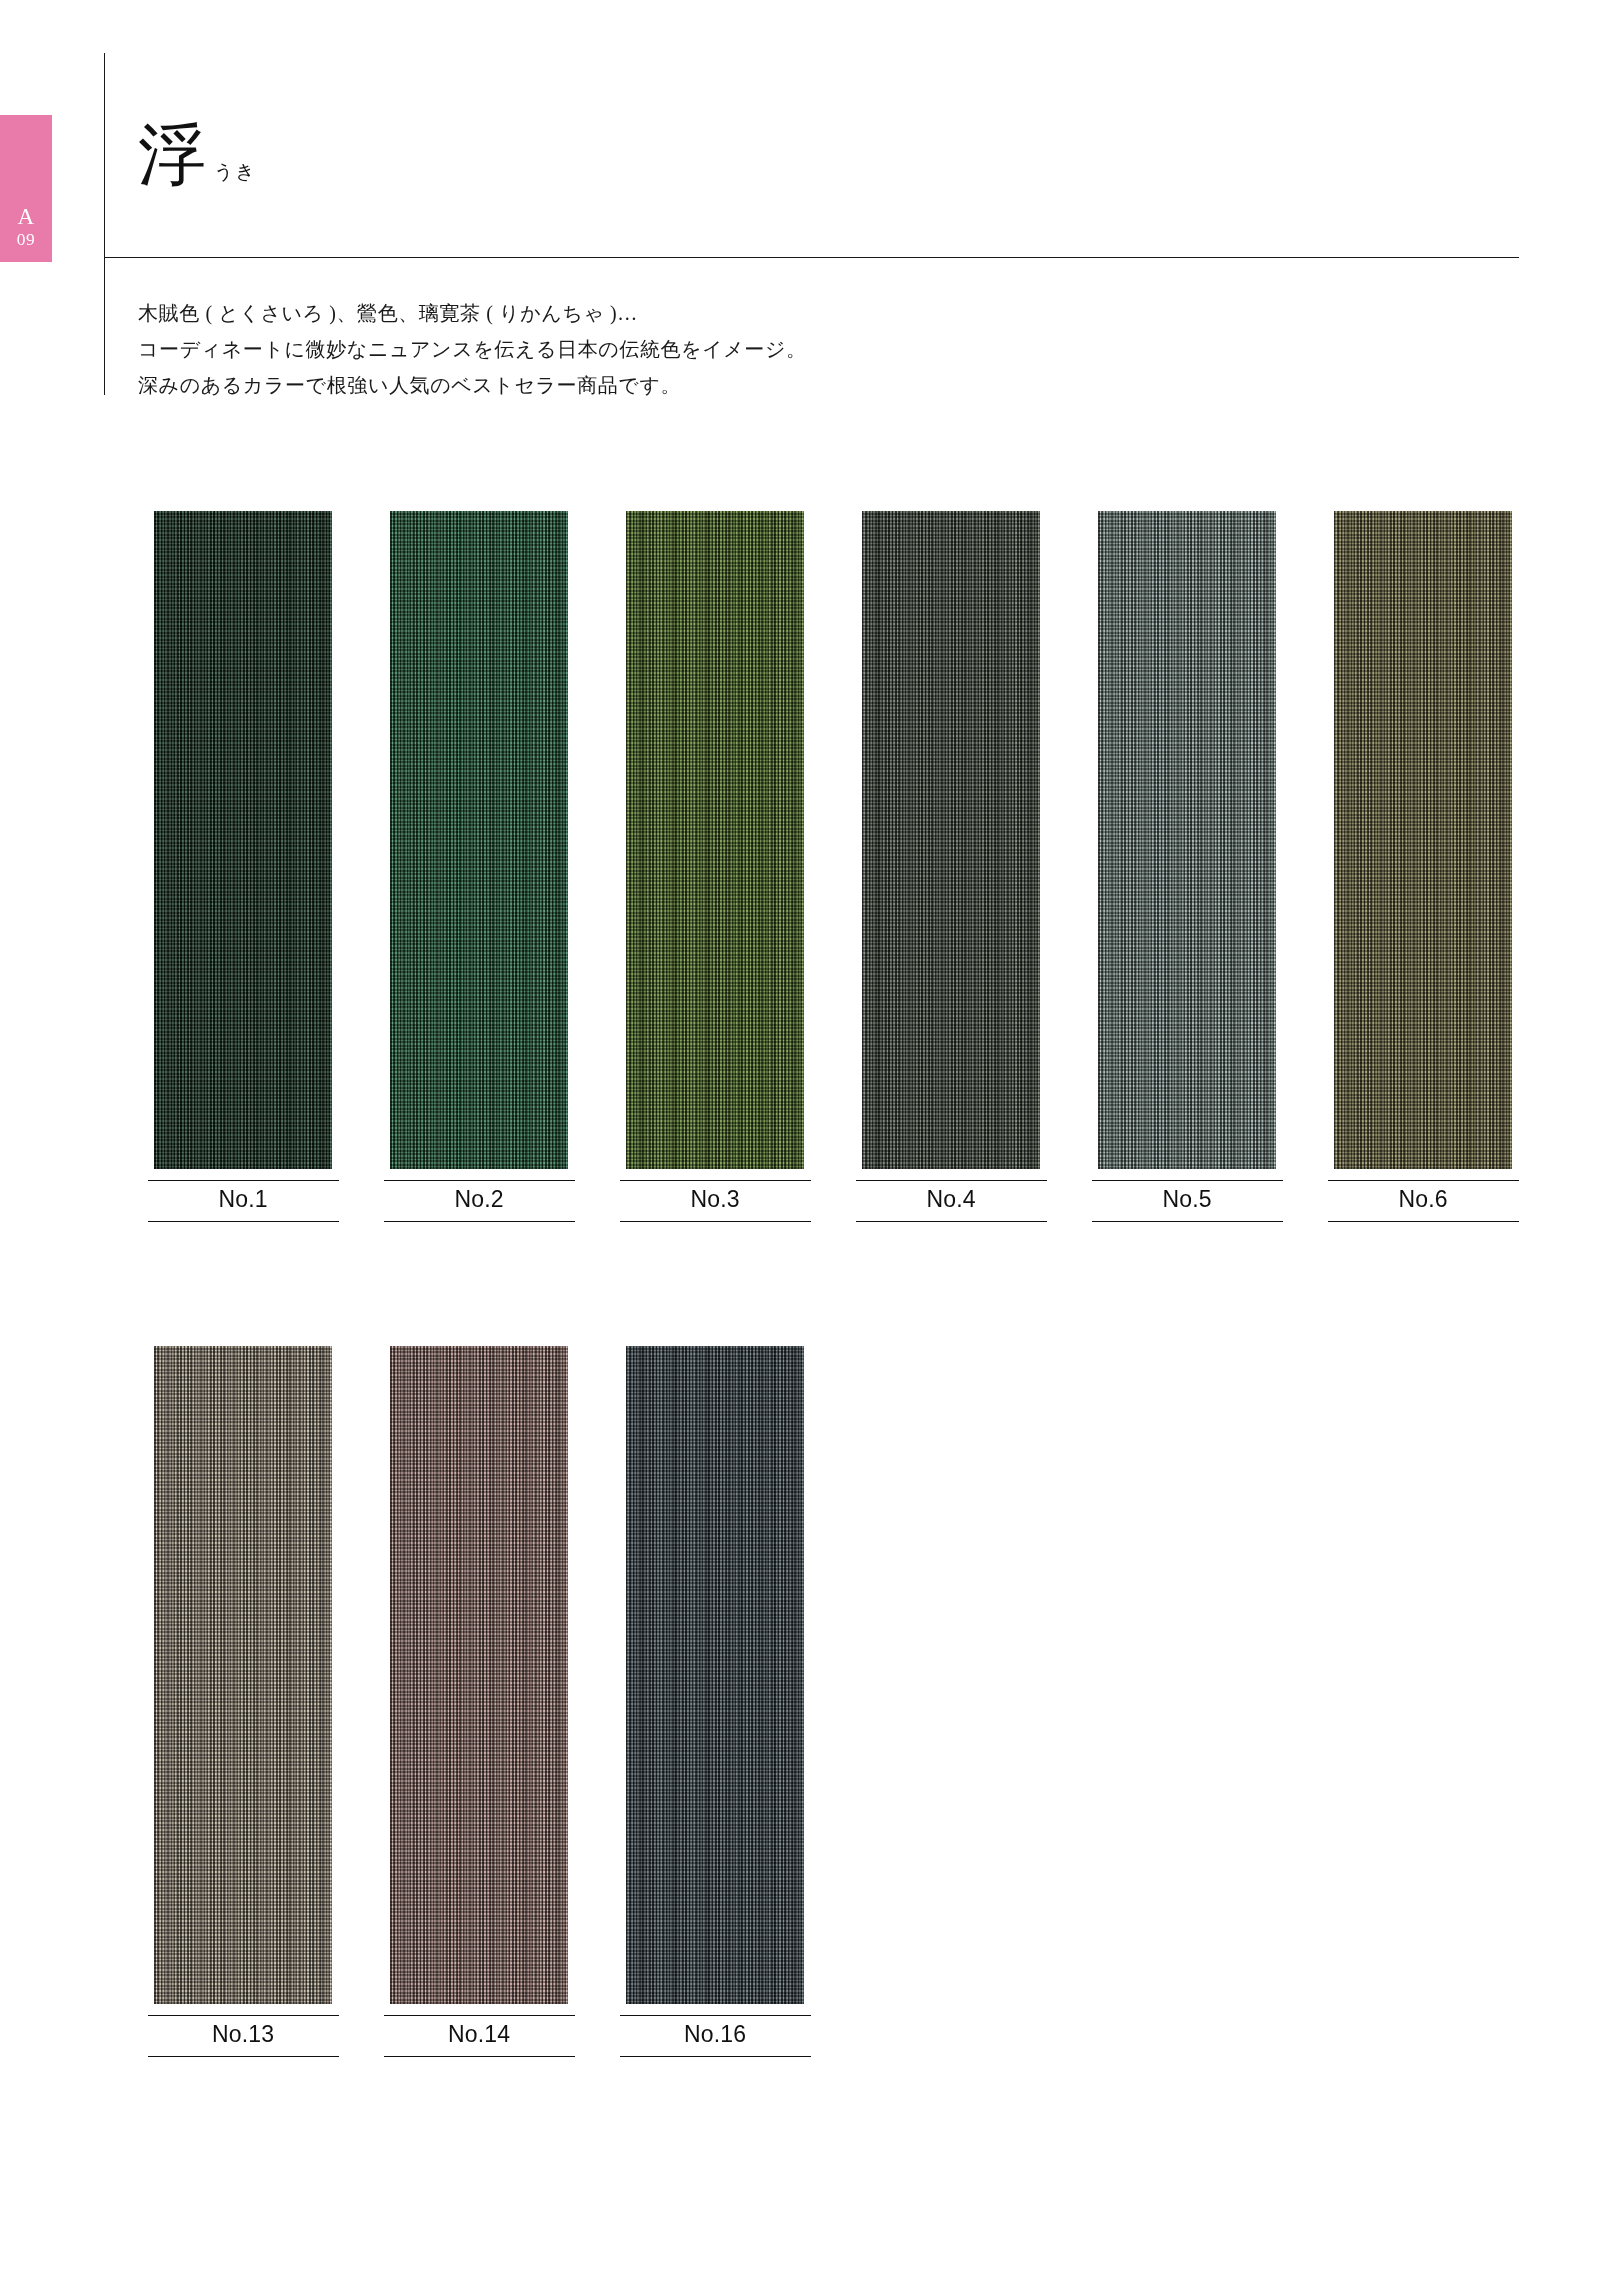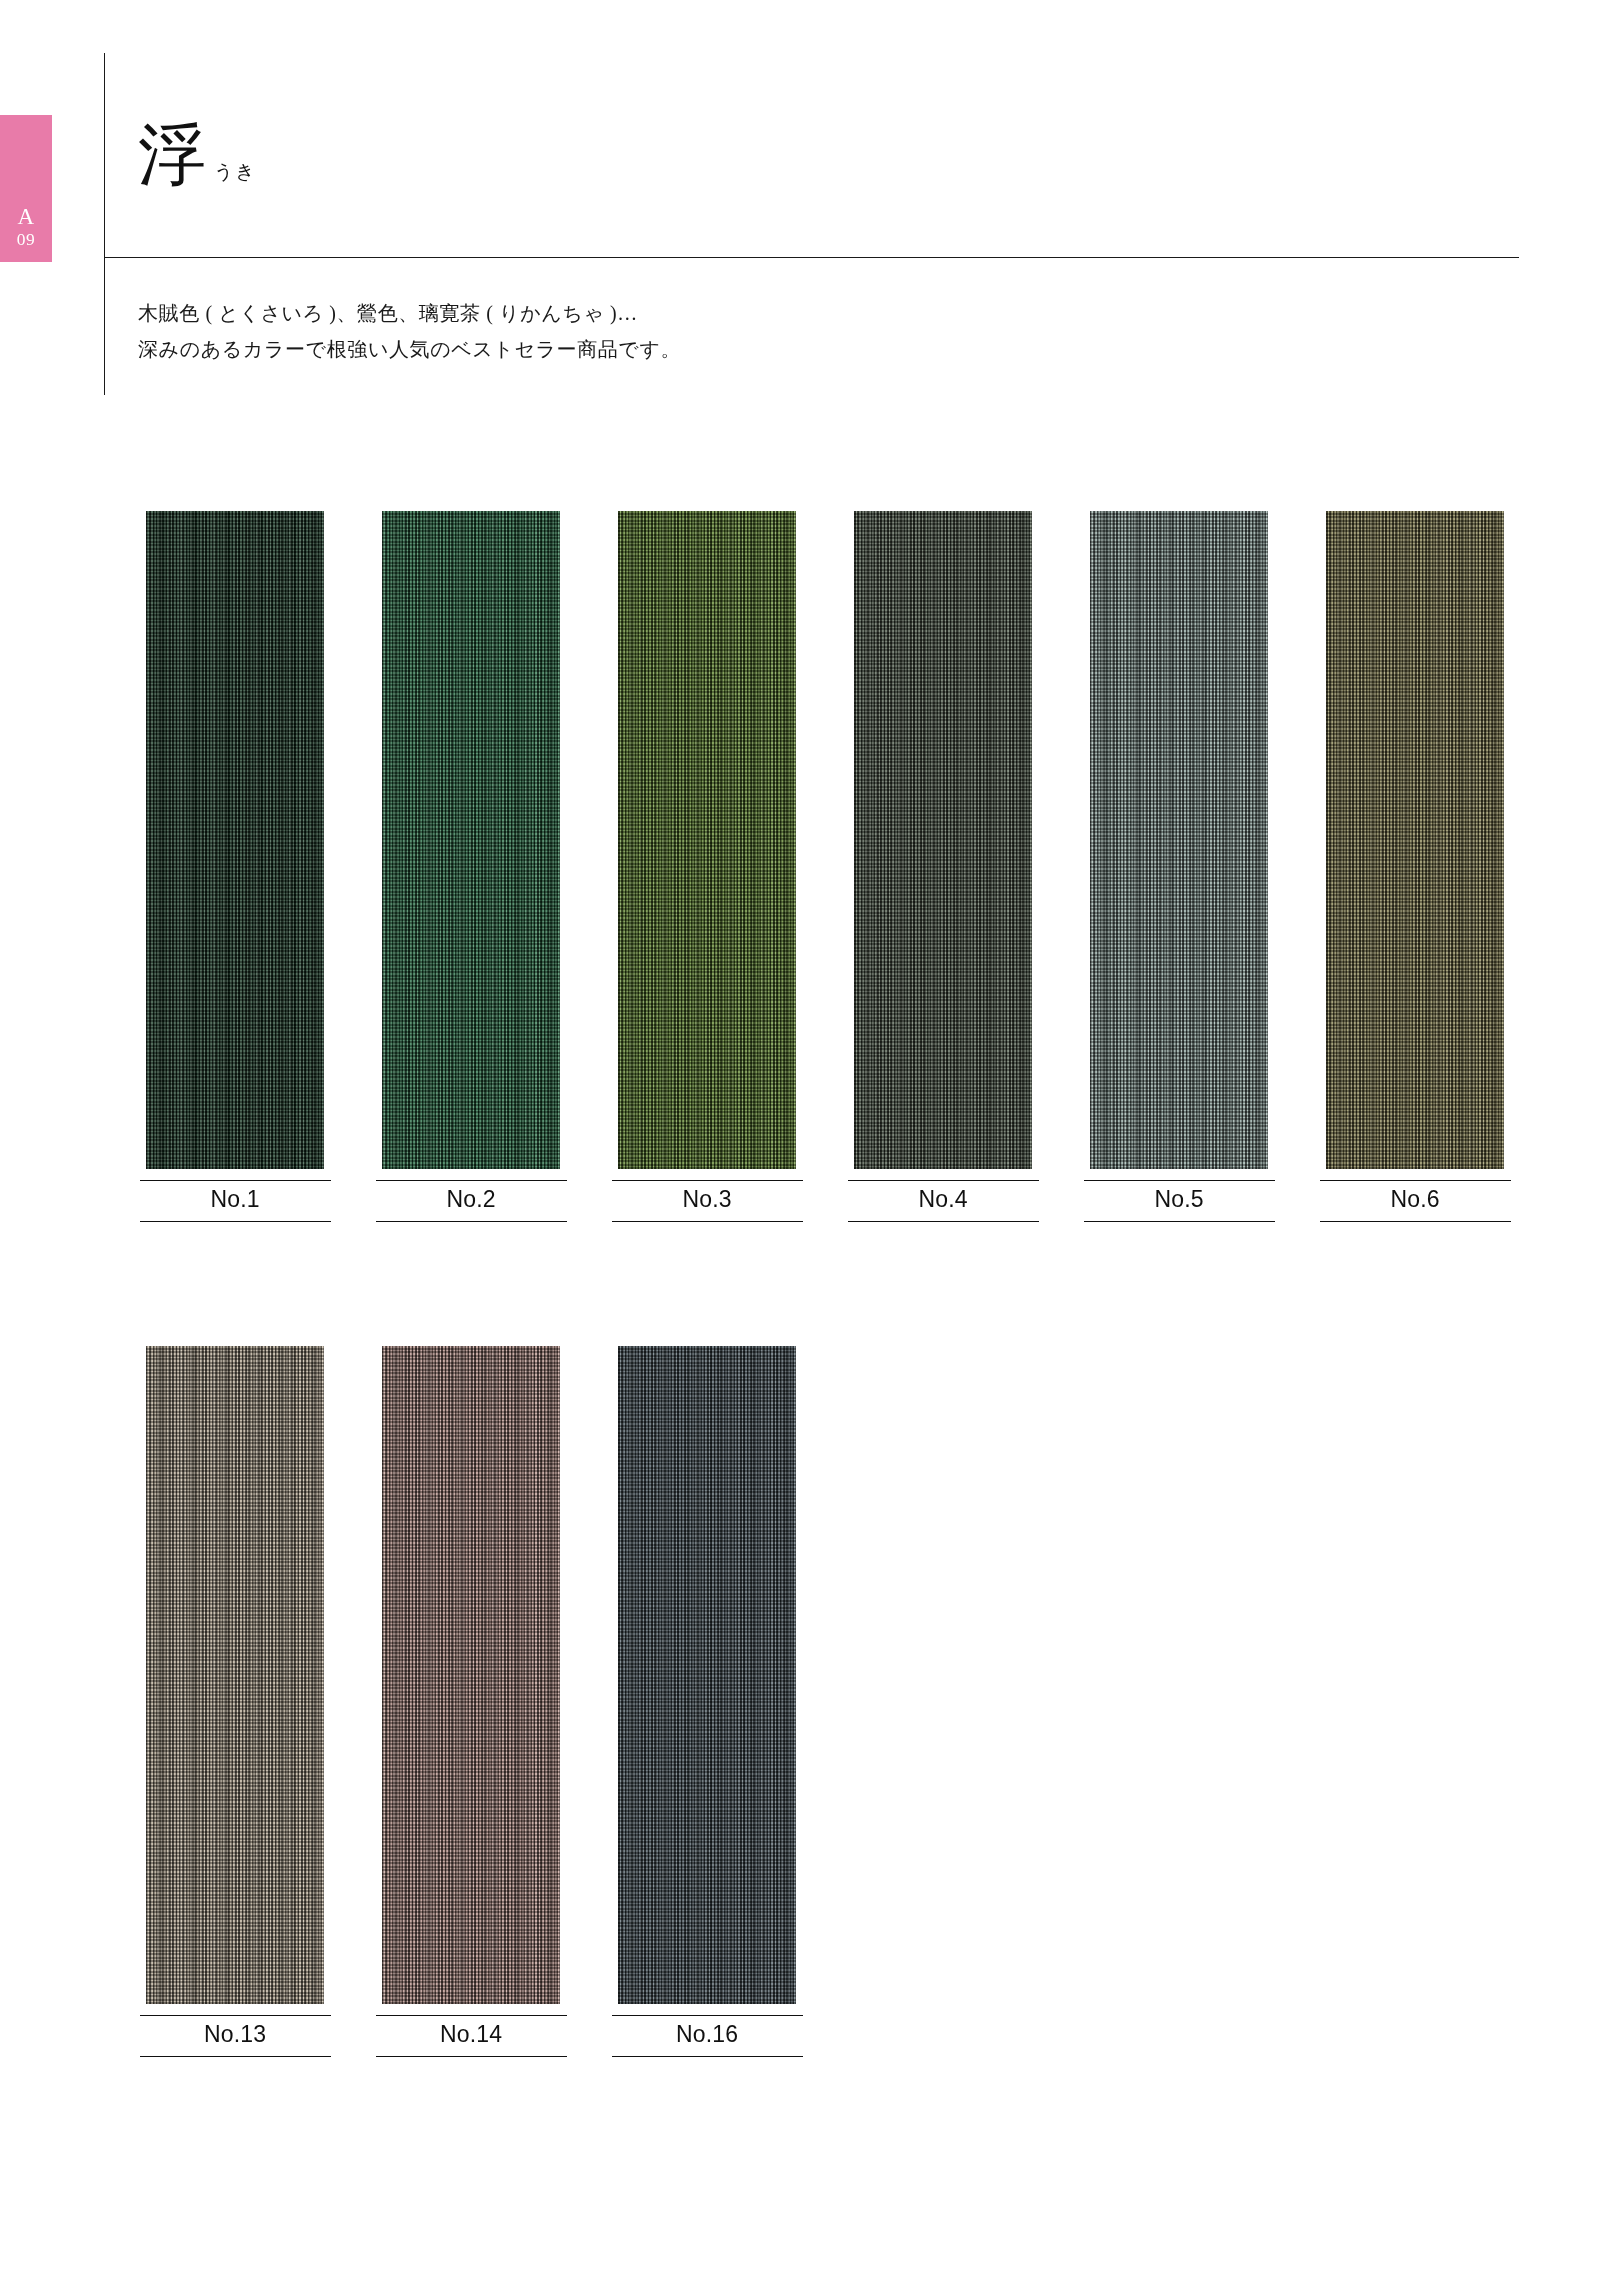--- a/index.html
+++ b/index.html
@@ -107,21 +107,21 @@
     font-size: 20px;
     line-height: 1.62;
     color: #1a1a1a;
     letter-spacing: 0.6px;
     white-space: nowrap;
   }
 
   
   .swatch-row {
     position: absolute;
-    left: 0;
+    left: 8px;
     width: 1484px;
     display: flex;
     justify-content: flex-start;
   }
   #row-1 { top: 511px; }
   #row-2 { top: 1346px; }
 
   .swatch-cell {
     width: 178px;
     margin-right: 58px;
@@ -191,20 +191,21 @@
   <div id="header">
     <div id="title-area">
       <div id="title-wrap">
         <span id="title-main">浮</span>
         <span id="title-ruby">うき</span>
       </div>
     </div>
     <div id="title-rule"></div>
     <div id="desc-area">
       <p>木賊色 ( とくさいろ )、鶯色、璃寛茶 ( りかんちゃ )…</p>
+      <p>コーディネートに微妙なニュアンスを伝える日本の伝統色をイメージ。</p>
       <p>深みのあるカラーで根強い人気のベストセラー商品です。</p>
     </div>
   </div>
 
   <div class="swatch-row" id="row-1">
     <div class="swatch-cell">
       <div class="swatch-chip" style="background-color: rgb(18, 58, 33);">
         <div class="weave"></div>
         <div class="weave2"></div>
       </div>

